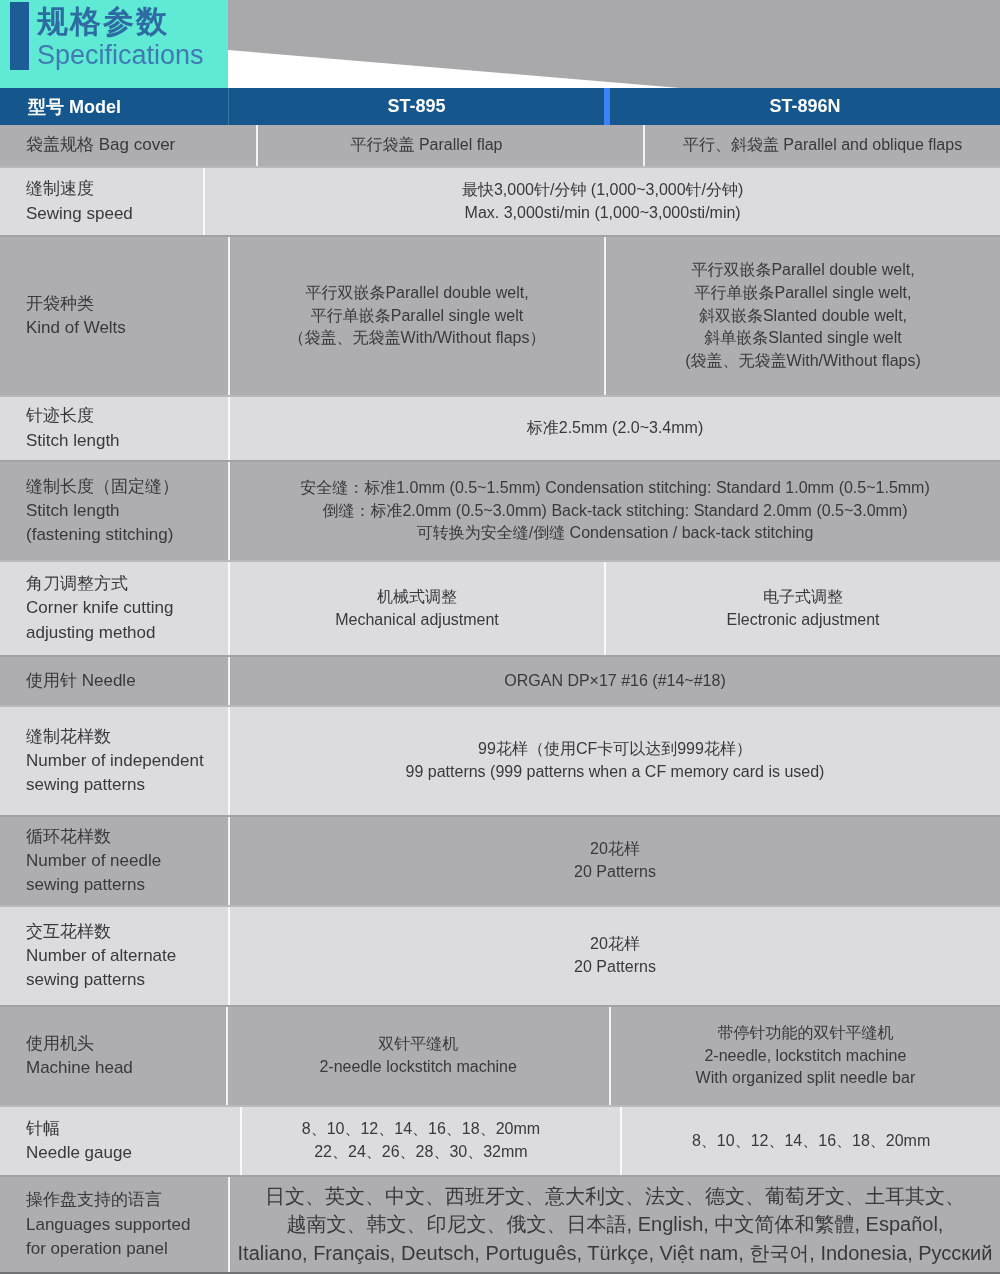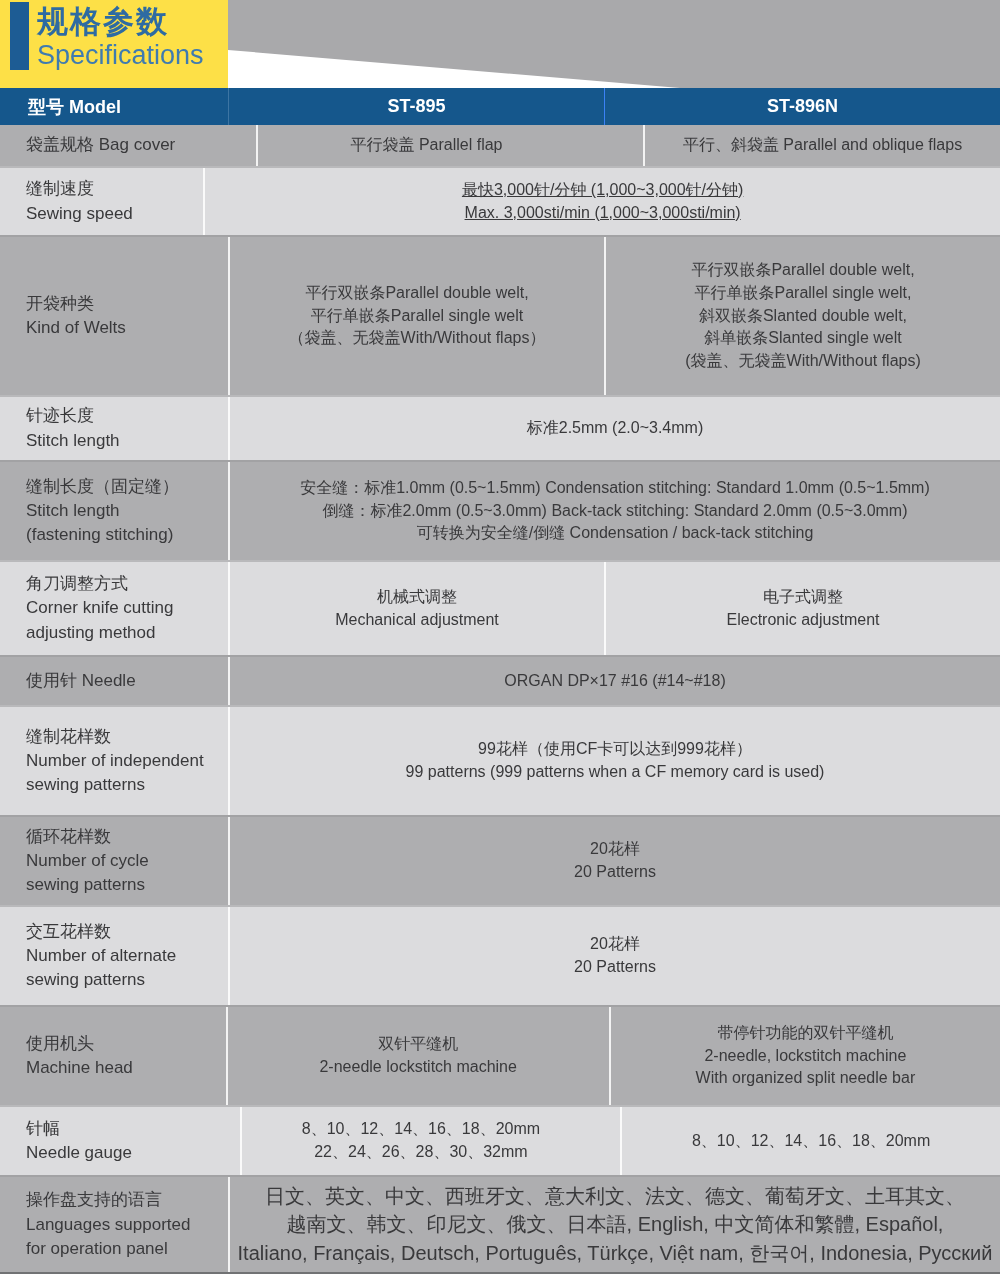--- a/index.html
+++ b/index.html
@@ -11,35 +11,35 @@
     --text:#39393b;
     --bottom-bar:#717274;
   }
   *{margin:0;padding:0;}
   body{
     width:1000px;height:1274px;
     font-family:"Liberation Sans","DejaVu Sans",sans-serif;
     background:#ffffff;overflow:hidden;
   }
   
-  .band{position:relative;height:88px;background:#fde047;}
+  .band{position:relative;height:88px;background:#5eead4;}
   .band-gray{position:absolute;left:228px;top:0;width:772px;height:88px;background:var(--band-gray);}
   .band-wedge{position:absolute;left:228px;top:0;width:452px;height:88px;background:#ffffff;
     clip-path:polygon(0 50px,452px 88px,0 88px);}
   .accent-bar{position:absolute;left:10px;top:2px;width:19px;height:68px;background:var(--accent);}
   .title-zh{position:absolute;left:37px;top:1px;font-size:31px;font-weight:bold;color:#2e6ba2;letter-spacing:2px;}
   .title-en{position:absolute;left:37px;top:40px;font-size:27px;color:#3f7bb0;}
   
   .spec-table{border-bottom:8px solid var(--bottom-bar);}
   .header-row{display:flex;height:37px;background:var(--header-bg);color:#ffffff;
     font-weight:bold;font-size:18px;box-sizing:border-box;}
   .header-cell{display:flex;align-items:center;justify-content:center;box-sizing:border-box;}
   .hc-model{width:228px;justify-content:flex-start;padding-left:28px;}
   .hc-c1{width:376px;border-left:1px solid #3d75a3;}
-  .hc-c2{width:396px;border-left:1px solid #3b82f6;}
+  .hc-c2{width:396px;border-left:6px solid #3b82f6;}
   .row{display:flex;box-sizing:border-box;}
   .row.dark{background:var(--row-dark);}
   .row.light{background:var(--row-light);}
   .row + .row{border-top:2px solid #95959780;}
   .cell{display:flex;flex-direction:column;justify-content:center;box-sizing:border-box;
     padding:5px 12px;color:var(--text);font-size:16px;line-height:1.42;}
   .label-cell{align-items:flex-start;text-align:left;padding-left:26px;font-size:17px;}
   .value-cell{align-items:center;text-align:center;border-left:2px solid rgba(255,255,255,0.85);}
   .row:last-child .value-cell{font-size:20px;}
   .line{white-space:nowrap;}
@@ -71,21 +71,21 @@
         </div>
         <div class="cell value-cell" style="width: 396px;">
           <div class="line">平行、斜袋盖 Parallel and oblique flaps</div>
         </div>
       </div>
       <div class="row light" style="min-height: 69px;">
         <div class="cell label-cell" style="width: 228px;">
           <div class="line">缝制速度</div>
           <div class="line">Sewing speed</div>
         </div>
-        <div class="cell value-cell" style="width: 912px; text-decoration: underline;">
+        <div class="cell value-cell" style="width: 912px;">
           <div class="line">最快3,000针/分钟 (1,000~3,000针/分钟)</div>
           <div class="line">Max. 3,000sti/min (1,000~3,000sti/min)</div>
         </div>
       </div>
       <div class="row dark" style="min-height: 160px;">
         <div class="cell label-cell" style="width: 228px;">
           <div class="line">开袋种类</div>
           <div class="line">Kind of Welts</div>
         </div>
         <div class="cell value-cell" style="width: 376px;">
@@ -152,21 +152,21 @@
           <div class="line">sewing patterns</div>
         </div>
         <div class="cell value-cell" style="width: 772px;">
           <div class="line">99花样（使用CF卡可以达到999花样）</div>
           <div class="line">99 patterns (999 patterns when a CF memory card is used)</div>
         </div>
       </div>
       <div class="row dark" style="min-height: 90px;">
         <div class="cell label-cell" style="width: 228px;">
           <div class="line">循环花样数</div>
-          <div class="line">Number of cycle</div>
+          <div class="line">Number of needle</div>
           <div class="line">sewing patterns</div>
         </div>
         <div class="cell value-cell" style="width: 772px;">
           <div class="line">20花样</div>
           <div class="line">20 Patterns</div>
         </div>
       </div>
       <div class="row light" style="min-height: 100px;">
         <div class="cell label-cell" style="width: 228px;">
           <div class="line">交互花样数</div>

